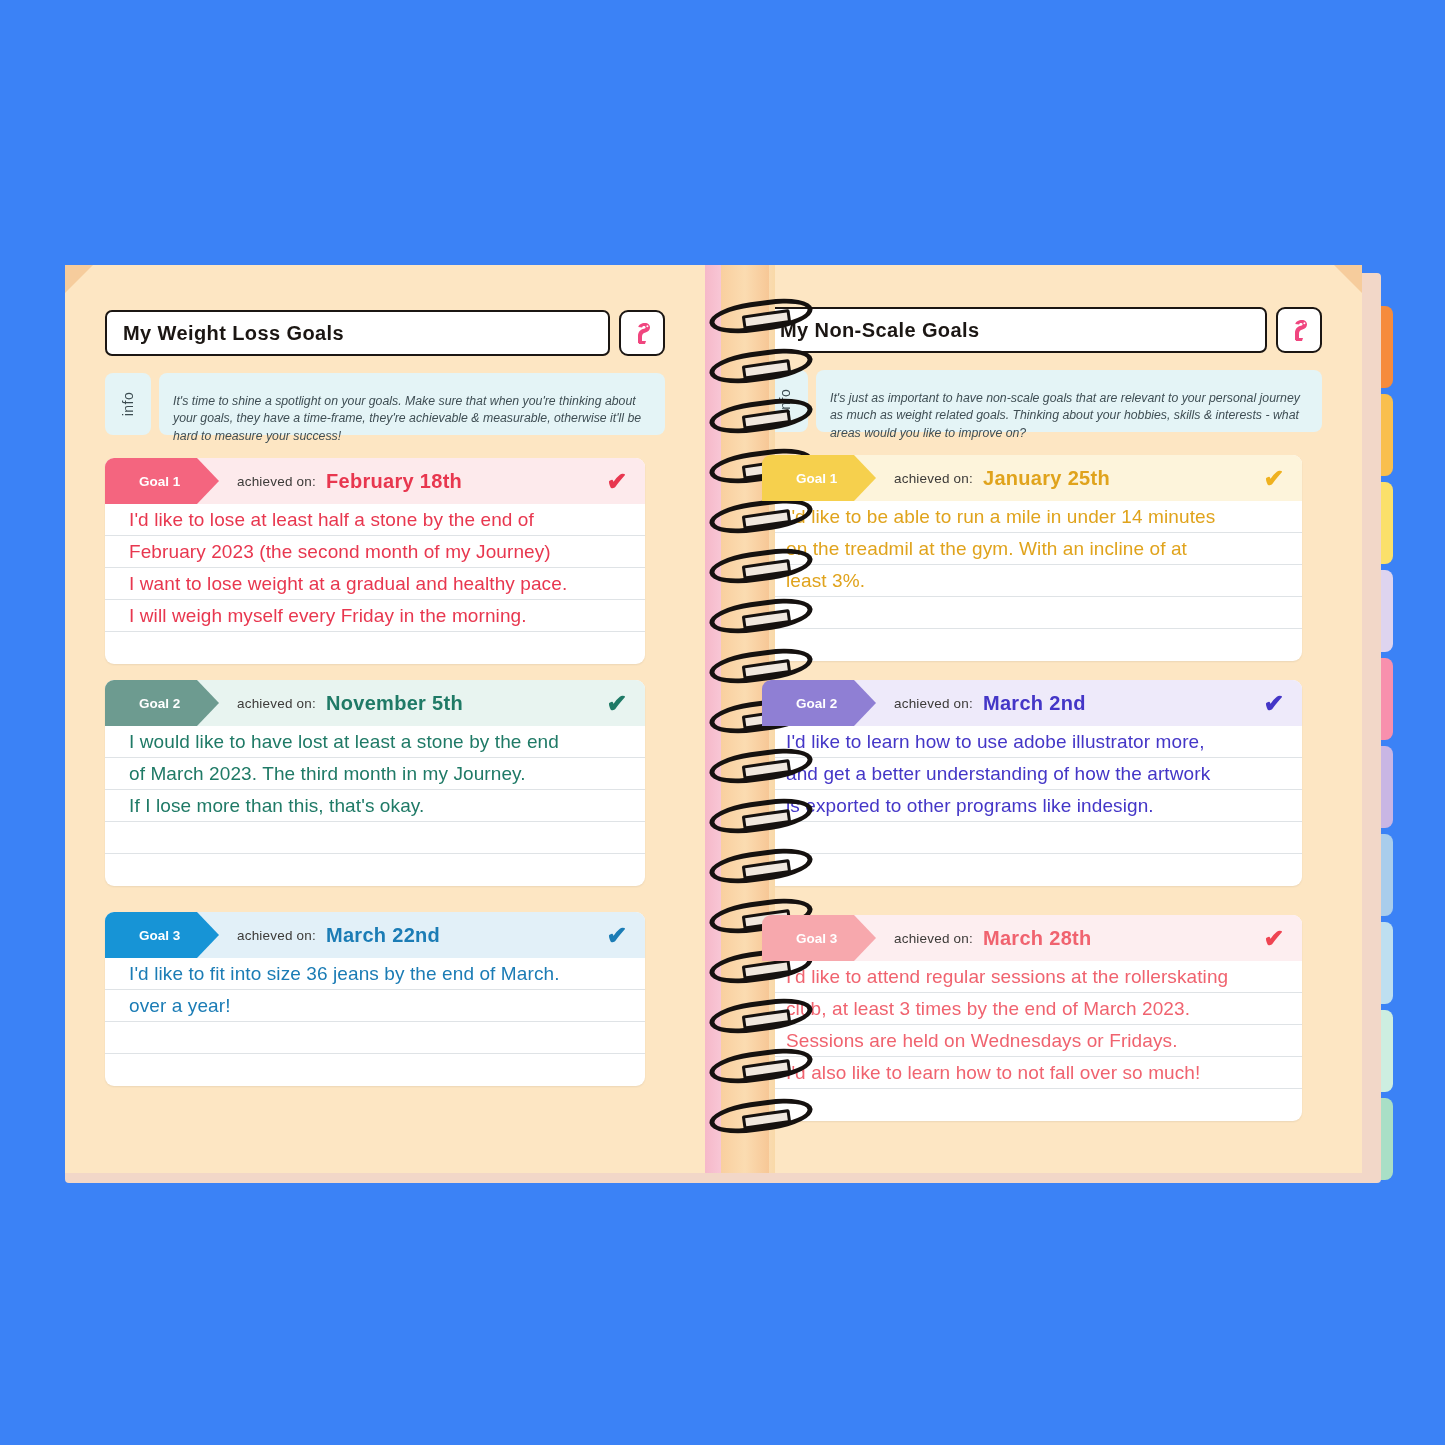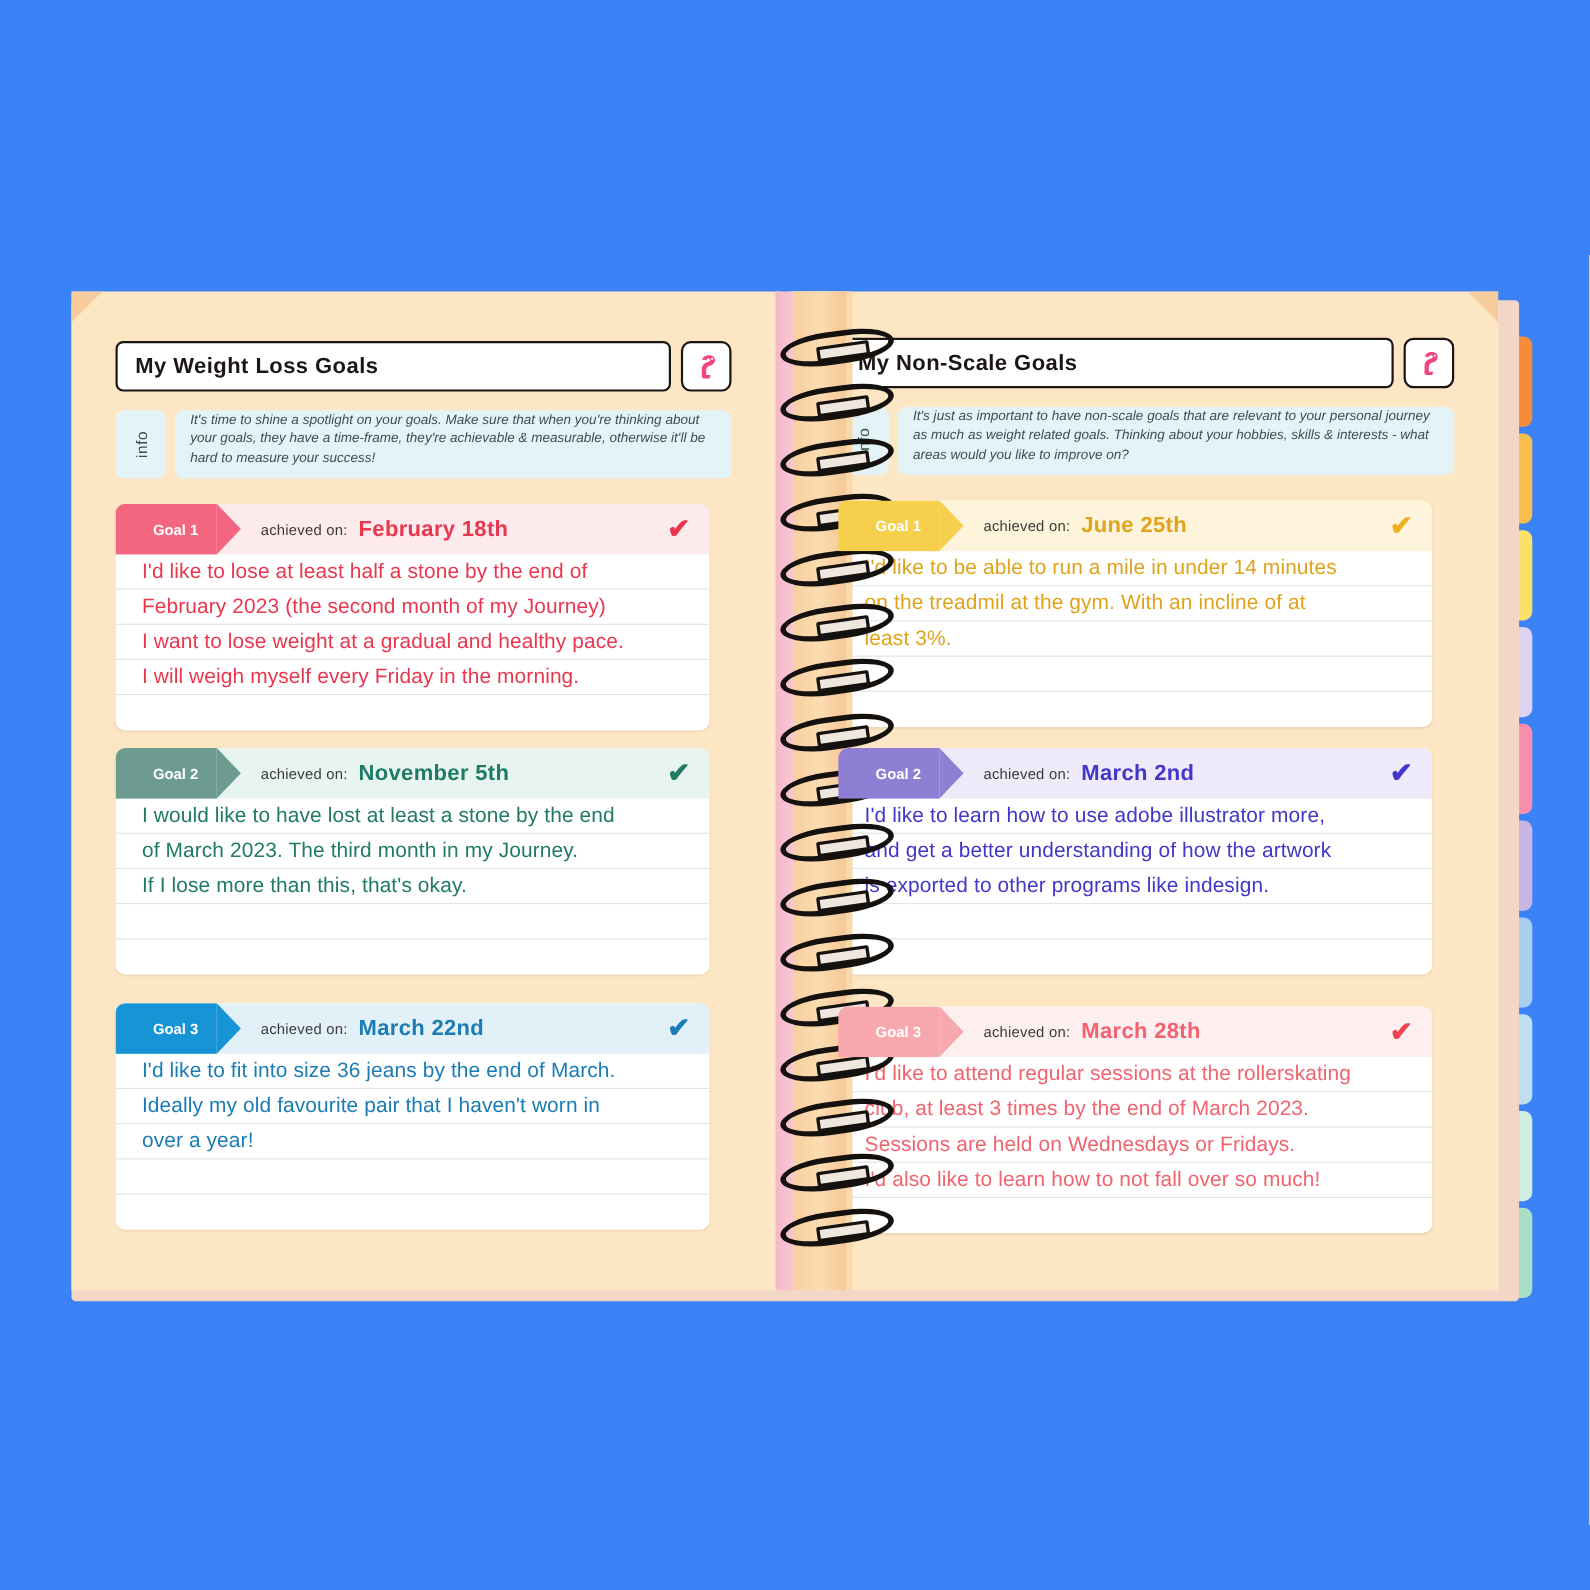--- a/index.html
+++ b/index.html
@@ -147,21 +147,21 @@
   .info-tab span {
     transform: rotate(-90deg);
     font-size: 14px;
     color: #3b4b50;
     letter-spacing: .5px;
   }
   .info-text {
     flex: 1;
     background: #e4f4f6;
     border-radius: 8px;
-    padding: 0 14px;
+    padding: 20px 14px;
     font-size: 12.3px;
     line-height: 1.42;
     color: #3f4e54;
     font-style: italic;
   }
 
   
   .goal-card {
     position: absolute;
     width: 540px;
@@ -319,21 +319,20 @@
             <div class="goal-head" style="background: rgb(226, 240, 248);">
               <div class="flag" id="left-goals-2" style="background: rgb(23, 148, 214); --c: #1794d6;">Goal 3</div>
               <div class="head-rest">
                 <span class="achieved-label">achieved on:</span>
                 <span class="achieved-date" style="color: rgb(27, 124, 181);">March 22nd</span>
               </div>
               <div class="check-box" style="color: rgb(27, 124, 181);">✔</div>
             </div>
             <div class="lines">
               <div class="line" style="color: rgb(27, 124, 181);">I'd like to fit into size 36 jeans by the end of March.</div>
-              <div class="line" style="color: rgb(27, 124, 181);">Ideally my old favourite pair that I haven't worn in</div>
               <div class="line" style="color: rgb(27, 124, 181);">over a year!</div>
               <div class="line" style="color: rgb(27, 124, 181);"></div>
               <div class="line" style="color: rgb(27, 124, 181);"></div>
             </div>
           </div>
         </div>
     </div>
 
     <div class="page right">
       <div class="corner tr"></div>
@@ -356,21 +355,21 @@
           </div>
         <div class="info-text">It's just as important to have non-scale goals that are relevant to your personal journey as much as weight related goals. Thinking about your hobbies, skills &amp; interests - what areas would you like to improve on?</div>
       </div>
 
       <div id="right-goals">
           <div class="goal-card" style="left: 45px; top: 190px;">
             <div class="goal-head" style="background: rgb(253, 244, 219);">
               <div class="flag" id="right-goals-0" style="background: rgb(246, 208, 77); --c: #f6d04d;">Goal 1</div>
               <div class="head-rest">
                 <span class="achieved-label">achieved on:</span>
-                <span class="achieved-date" style="color: rgb(224, 163, 28);">June 25th</span>
+                <span class="achieved-date" style="color: rgb(224, 163, 28);">January 25th</span>
               </div>
               <div class="check-box" style="color: rgb(239, 177, 31);">✔</div>
             </div>
             <div class="lines">
               <div class="line" style="color: rgb(224, 163, 28);">I'd like to be able to run a mile in under 14 minutes</div>
               <div class="line" style="color: rgb(224, 163, 28);">on the treadmil at the gym. With an incline of at</div>
               <div class="line" style="color: rgb(224, 163, 28);">least 3%.</div>
               <div class="line" style="color: rgb(224, 163, 28);"></div>
               <div class="line" style="color: rgb(224, 163, 28);"></div>
             </div>

